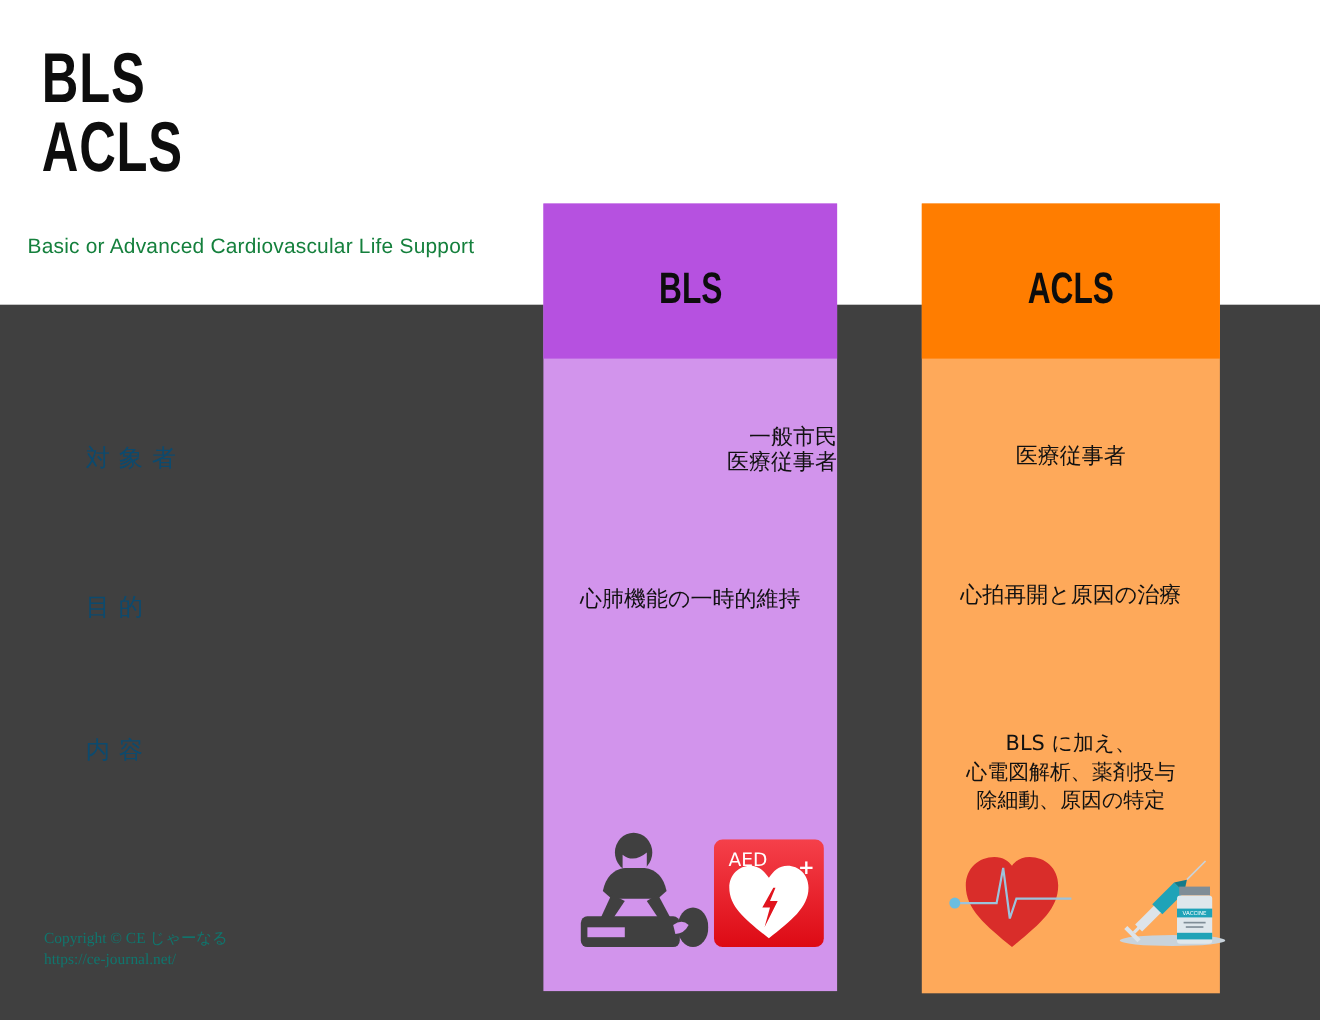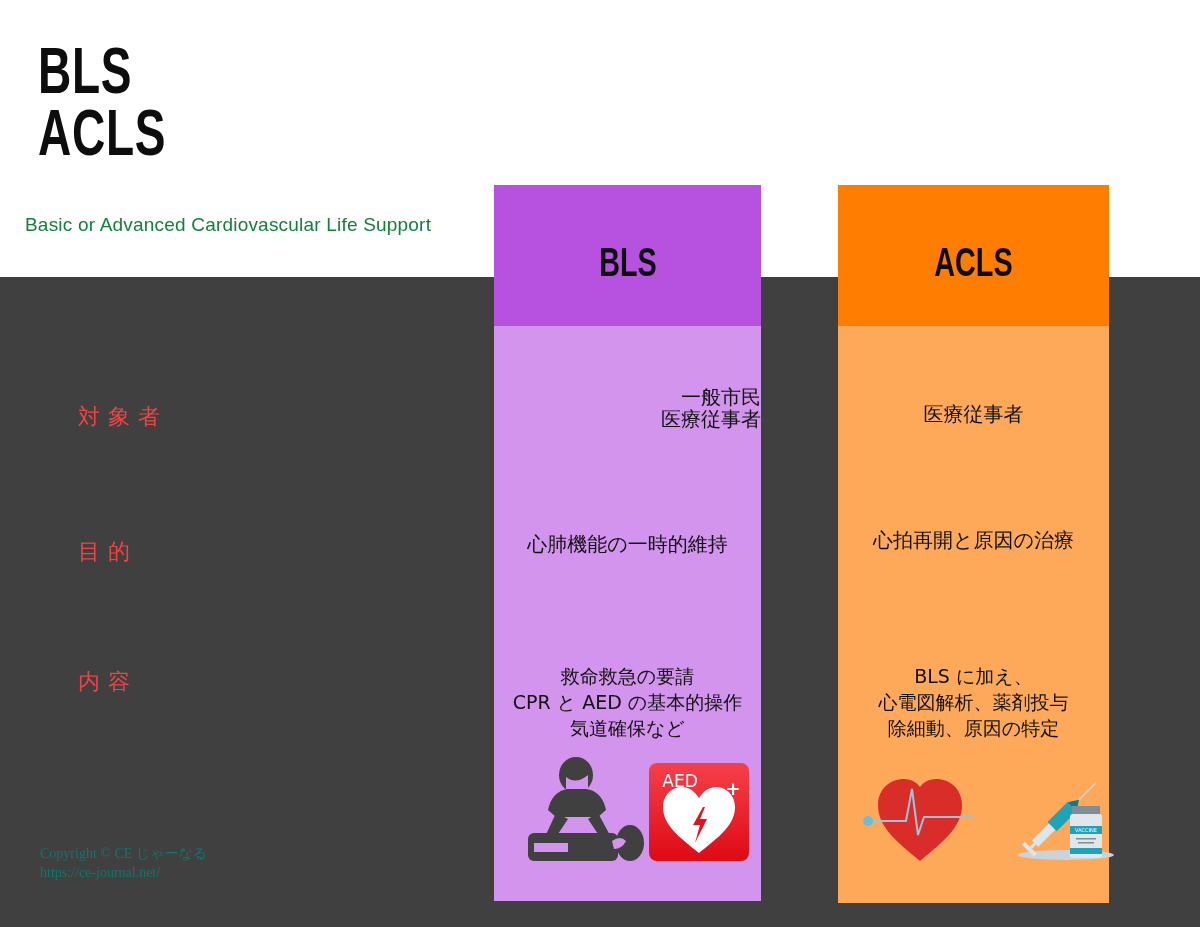--- a/index.html
+++ b/index.html
@@ -18,21 +18,21 @@
   .main-title div { display: block; }
 
   .subtitle {
     position: absolute; left: 25px; top: 214px;
     font-family: "Liberation Sans", sans-serif; font-size: 19px; color: #15803d;
     letter-spacing: 0.2px;
   }
 
   .row-label {
     position: absolute; left: 78px;
-    font-family: "DejaVu Sans", sans-serif; font-size: 22px; color: #ef4444;
+    font-family: "DejaVu Sans", sans-serif; font-size: 22px; color: #0c4a6e;
     letter-spacing: 8px;
   }
 
   .col {
     position: absolute; top: 185px;
   }
   .col-bls { left: 494px; width: 267px; height: 716px; background: #d294ec; }
   .col-acls { left: 838px; width: 271px; height: 718px; background: #fea95a; }
 
   .col-head {
@@ -77,25 +77,20 @@
 
 <div class="col col-bls">
   <div class="col-head">
     <span>BLS</span>
   </div>
   <div class="cell" style="top:201px;text-align:right;">
     <div>一般市民</div>
     <div>医療従事者</div>
   </div>
   <div class="cell" style="top:348px;">心肺機能の一時的維持</div>
-  <div class="cell" style="top:478px; font-size:19px; line-height:26px;">
-    <div>救命救急の要請</div>
-    <div>CPR と AED の基本的操作</div>
-    <div>気道確保など</div>
-  </div>
 
   <div class="icon-box" style="left:18px; top:570px; width:118px; height:108px;">
     <svg width="118" height="108" viewBox="0 0 118 108">
       <ellipse cx="50" cy="20" rx="17" ry="18" fill="#404040"></ellipse>
       <path d="M40 22 Q50 30 62 20 L62 34 Q50 42 40 34 Z" fill="#d294ec"></path>
       <path d="M22 55 Q26 36 42 34 L60 34 Q76 36 80 55 L72 62 L30 62 Z" fill="#404040"></path>
       <path d="M30 58 L18 84 L26 88 L42 64 Z" fill="#404040"></path>
       <path d="M72 58 L86 84 L78 88 L62 64 Z" fill="#404040"></path>
       <rect x="2" y="78" width="90" height="28" rx="6" fill="#404040"></rect>
       <rect x="8" y="88" width="34" height="9" fill="#d294ec"></rect>

